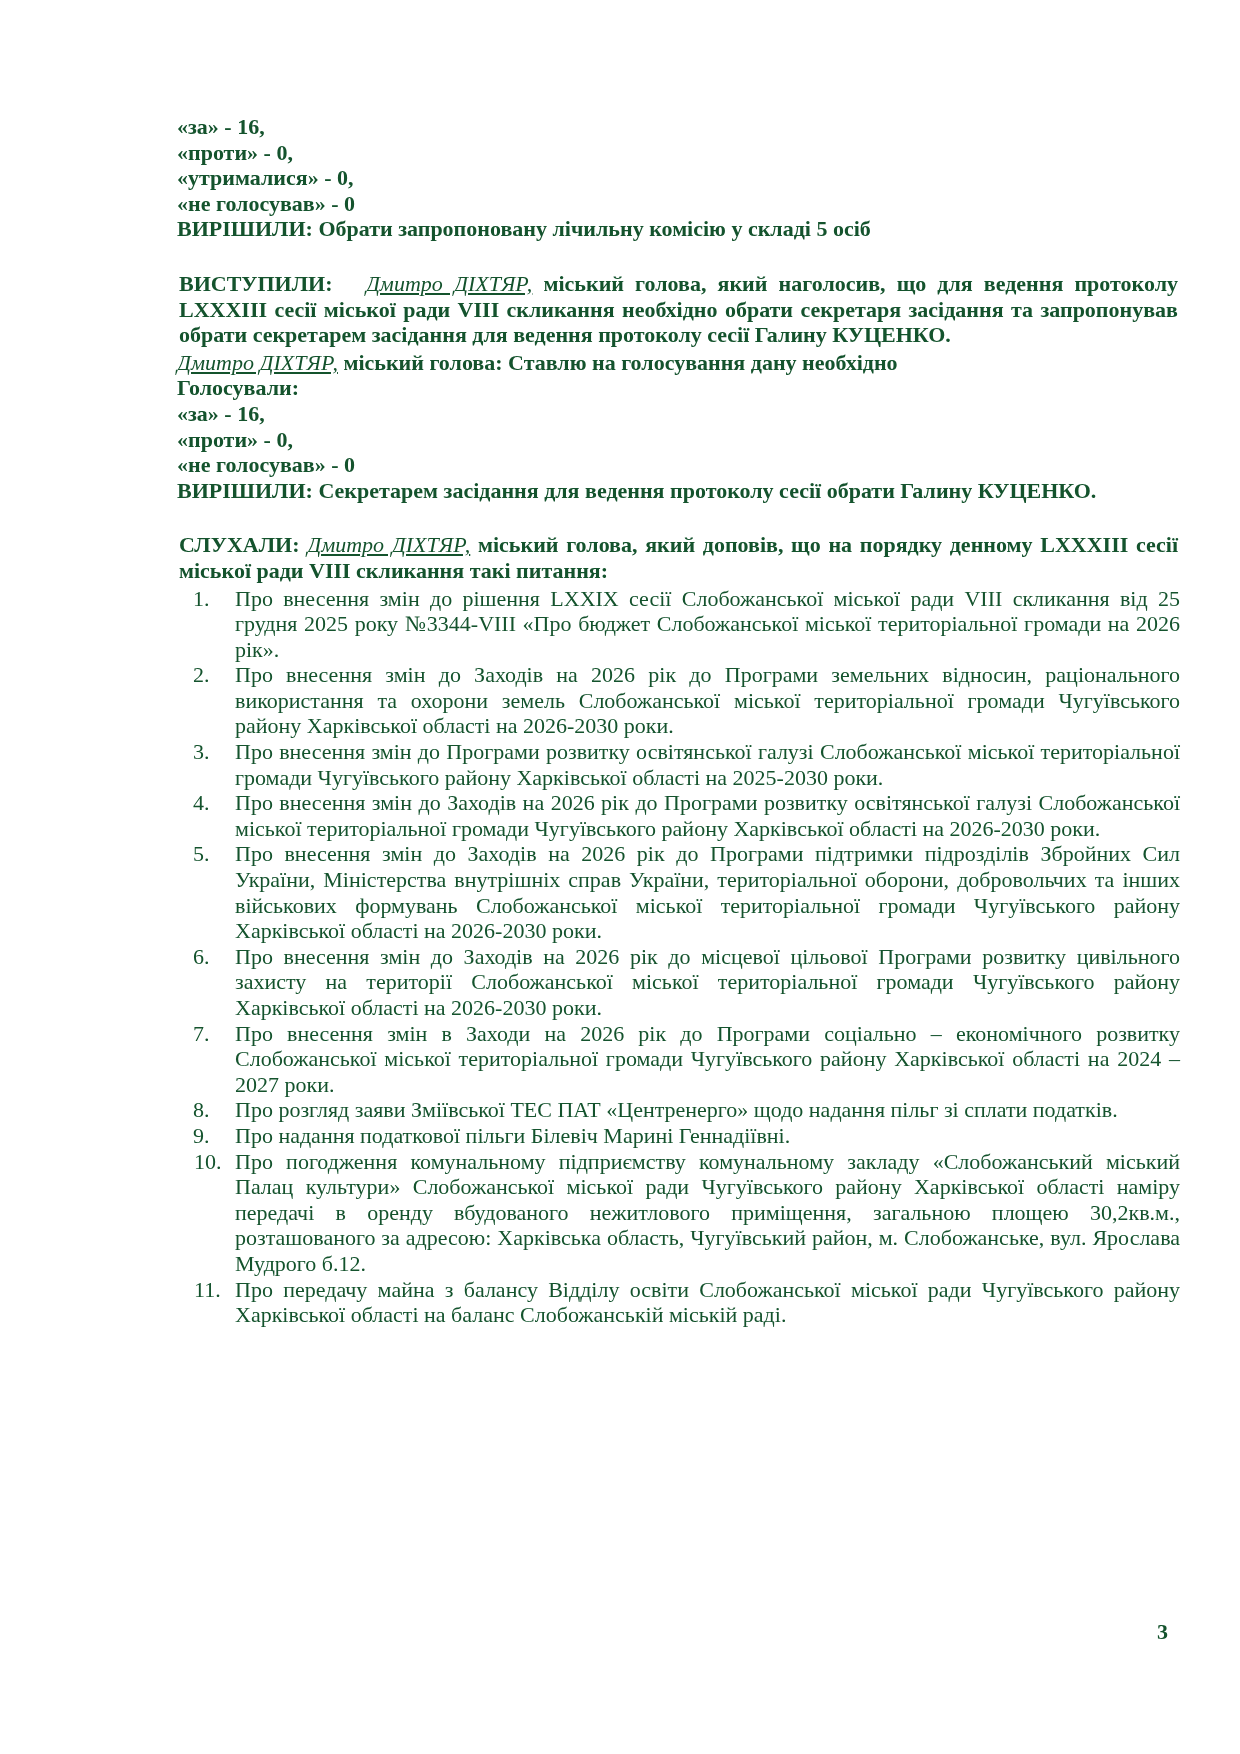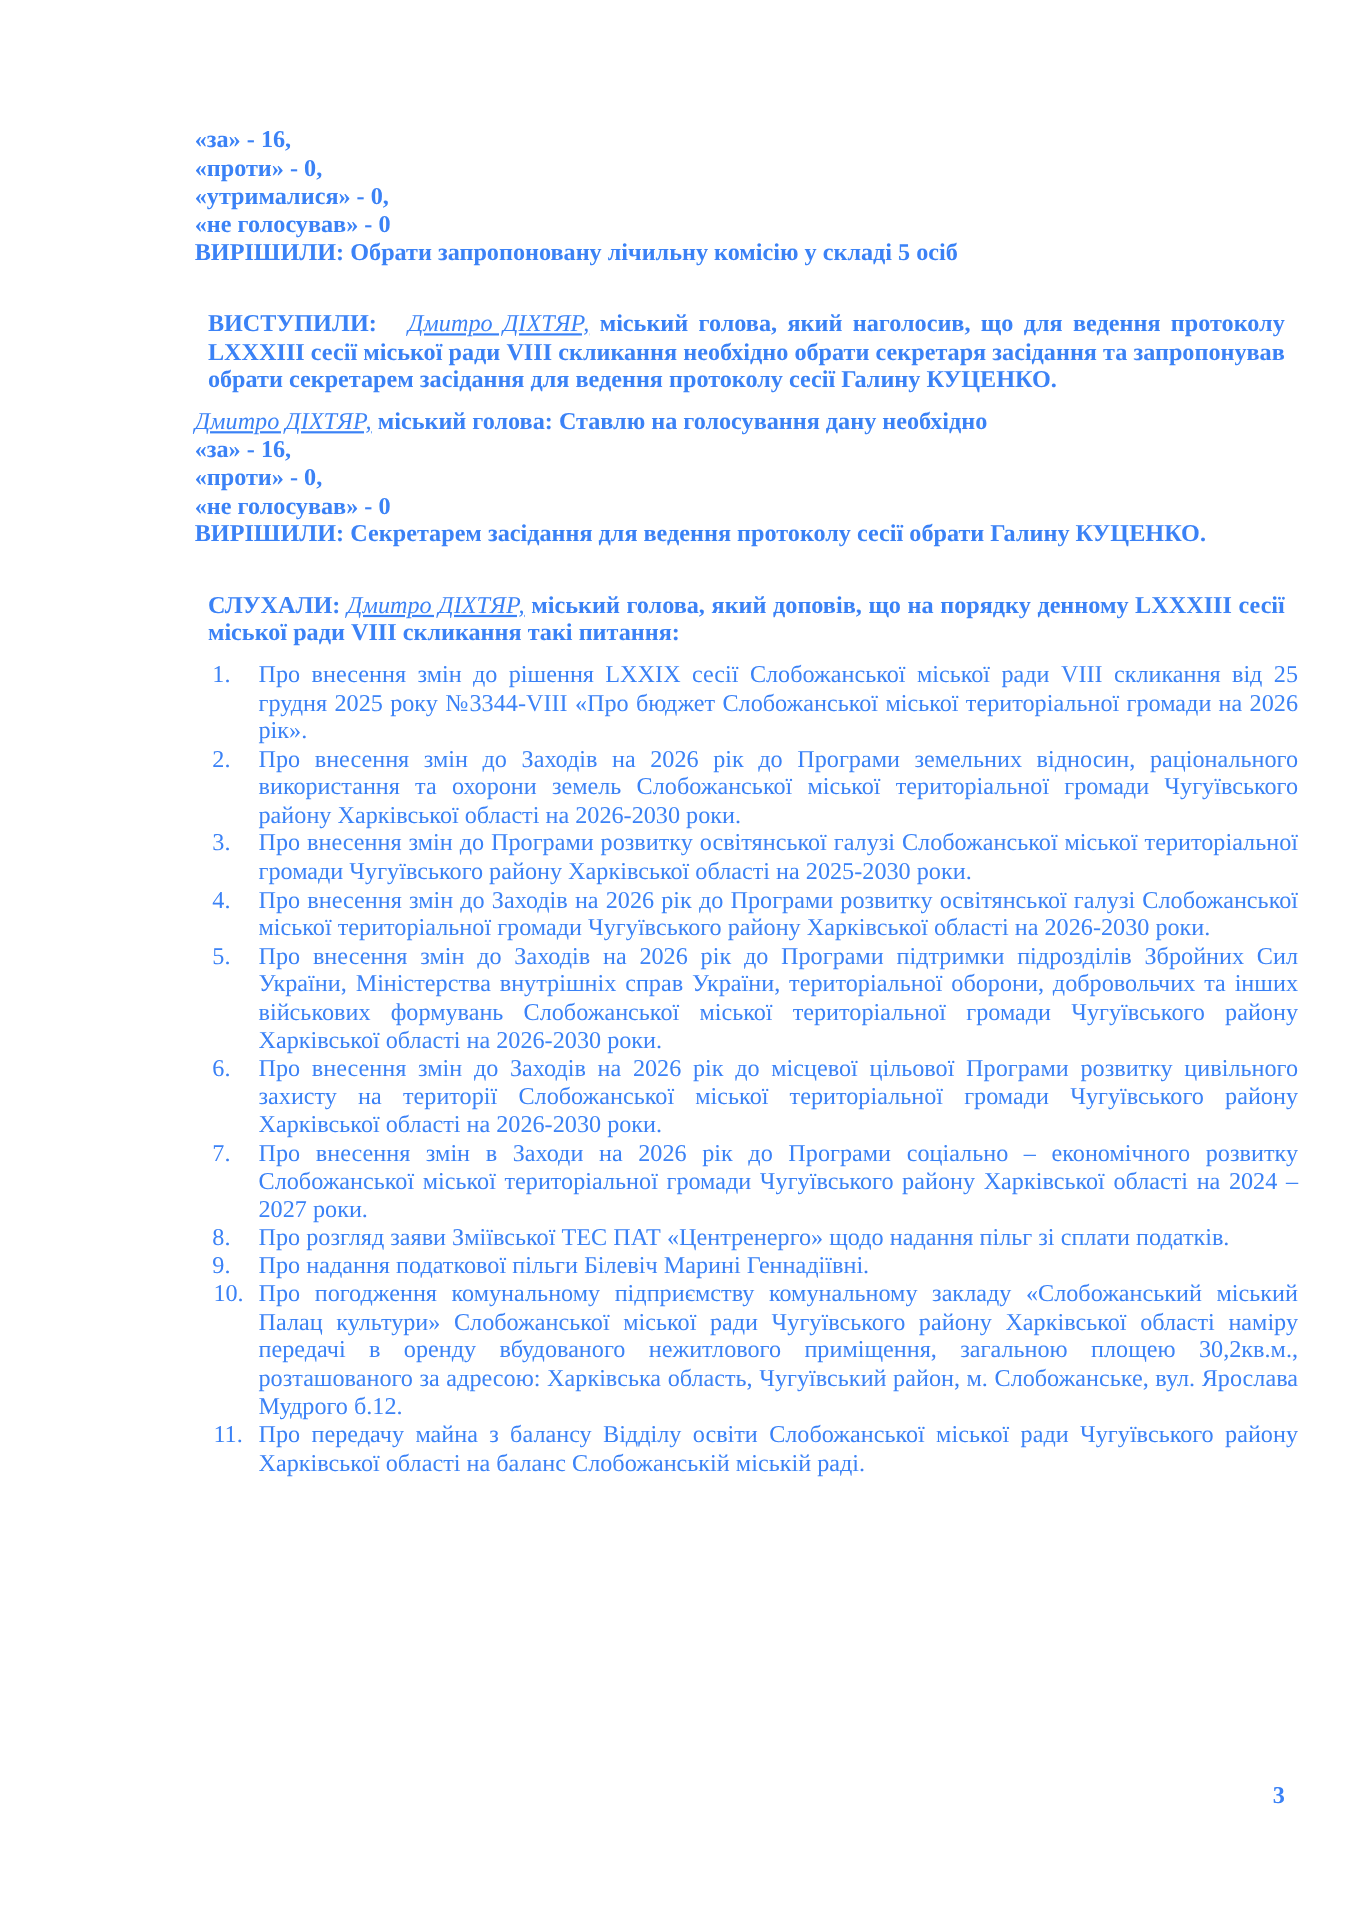--- a/index.html
+++ b/index.html
@@ -1,32 +1,32 @@
 <!DOCTYPE html>
 <html><head>
 <meta charset="utf-8">
 <style>
   html, body { margin: 0; padding: 0; background: #ffffff; }
   body { width: 1240px; height: 1754px; position: relative; overflow: hidden; }
   .page {
     position: absolute; left: 0; top: 0; width: 1209px; height: 1754px;
-    background: #ffffff; color: #3b82f6;
+    background: #ffffff; color: #14532d;
     font-family: "Liberation Serif", "DejaVu Serif", serif;
     font-size: 22px;
   }
   .content {
     position: absolute; left: 177px; top: 114px; width: 1003px;
     line-height: 25.6px;
   }
   .line { white-space: nowrap; }
   .b { font-weight: bold; }
   .semi { font-weight: bold; }
   .name { font-style: italic; text-decoration: underline; font-weight: normal; }
   .just { text-align: justify; text-align-last: left; }
-  .para { margin: 12px; }
+  .para { margin: 2px; }
   .gap { height: 27px; }
   ol.agenda { list-style: none; margin: 0; padding: 0; }
   ol.agenda li { position: relative; padding-left: 58px; text-align: justify; font-weight: normal; }
   ol.agenda li .num { position: absolute; left: 16px; top: 0; }
   ol.agenda li.two-digit .num { left: 17px; }
   .page-number {
     position: absolute; left: 1157px; top: 1619px;
     font-family: "Liberation Serif", serif; font-weight: bold; font-size: 22px;
   }
 </style>
@@ -47,20 +47,21 @@
     </div>
 
     <div class="gap"></div>
 
     <p class="para just b">
       <span>ВИСТУПИЛИ:</span>&nbsp;&nbsp;&nbsp;<span class="name">Дмитро ДІХТЯР,</span><span> міський голова, який наголосив, що для ведення протоколу  LXXXIII сесії міської ради VIII скликання необхідно обрати секретаря засідання та  запропонував обрати секретарем засідання для ведення протоколу сесії Галину КУЦЕНКО.</span>
     </p>
     <div class="line b">
       <span class="name">Дмитро ДІХТЯР,</span><span> міський голова: Ставлю на голосування  дану необхідно</span>
     </div>
+    <div class="line semi">Голосували:</div>
     <div class="semi">
       <div class="line">«за» - 16,</div>
       <div class="line">«проти» - 0,</div>
       <div class="line">«не голосував» - 0</div>
     </div>
     <div class="line b">
       <span>ВИРІШИЛИ:</span><span> Секретарем засідання для ведення протоколу сесії обрати Галину КУЦЕНКО.</span>
     </div>
 
     <div class="gap"></div>

